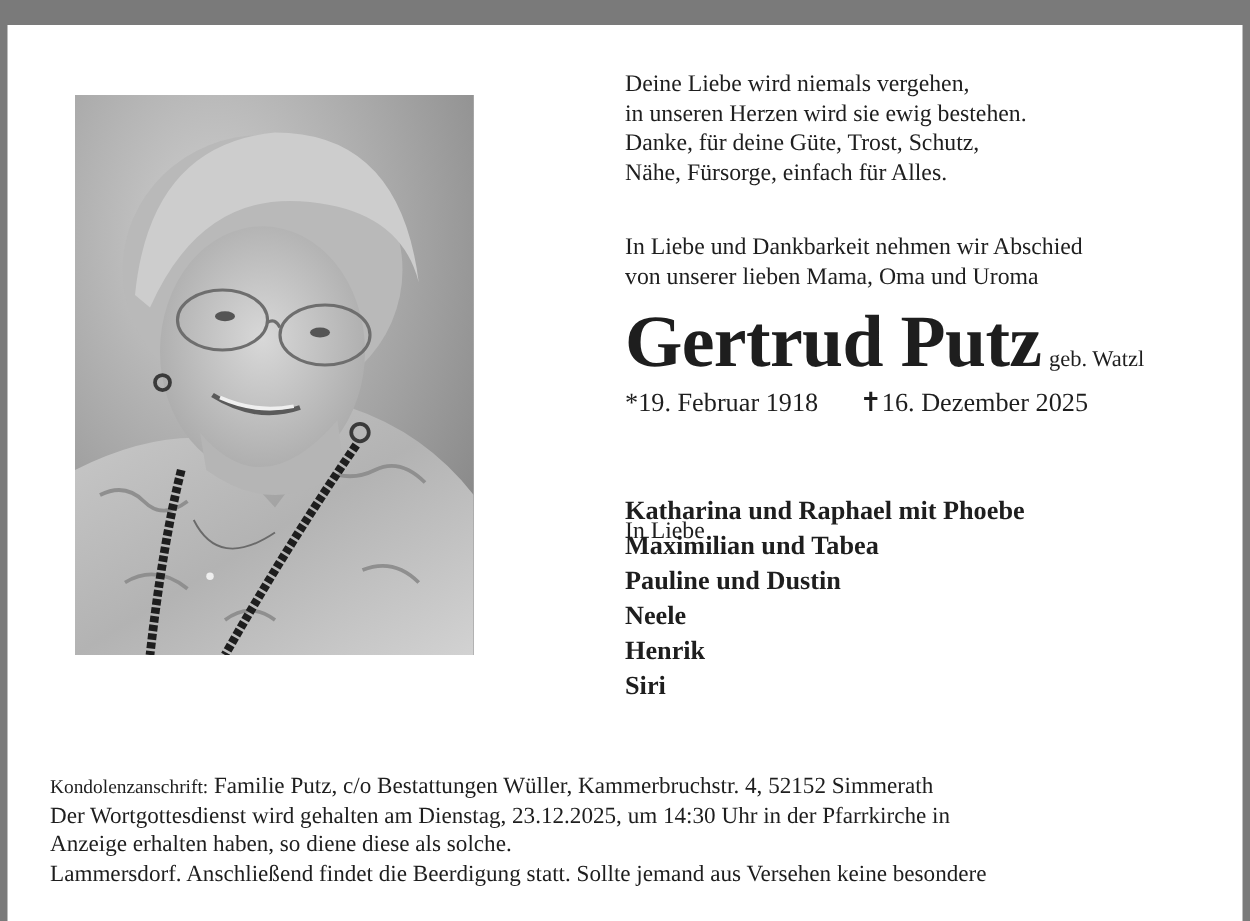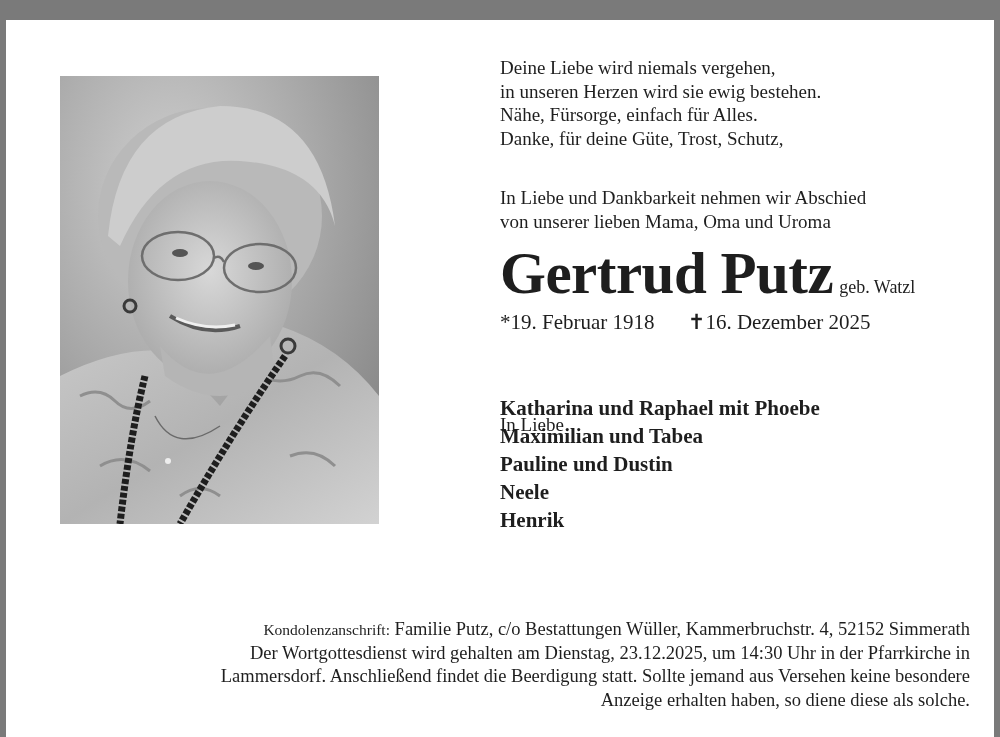--- a/index.html
+++ b/index.html
@@ -56,21 +56,21 @@
     position: absolute; top: 346px; left: 0;
     font-size: 19px; line-height: 24px; margin-top: 47px;
   }
   .family {
     position: absolute; top: 374px; left: 0;
     font-size: 21px; font-weight: bold; line-height: 28px; white-space: nowrap;
     margin: 0; padding: 0; list-style: none;
   }
   .footer {
     position: absolute; left: 34px; top: 598px; width: 930px;
-    font-size: 18.5px; line-height: 23.5px; white-space: nowrap; text-align: right;
+    font-size: 18.5px; line-height: 23.5px; white-space: nowrap;
   }
   .footer .label { font-size: 15.5px; }
 </style>
 </head>
 <body>
 
 <div class="page">
 
   <div class="photo" role="img" aria-label="Black-and-white portrait of an elderly woman with glasses, short white hair, smiling, wearing a patterned blouse and dark bead necklace">
     <svg width="319" height="448" viewBox="0 0 319 448">
@@ -119,22 +119,22 @@
       <path d="M225 280 Q170 360 120 448" stroke="#1e1e1e" stroke-width="7" stroke-dasharray="5 2" fill="none"></path>
       <path d="M95 340 Q115 380 160 350" stroke="#6a6a6a" stroke-width="1.5" fill="none"></path>
       <circle cx="108" cy="385" r="3" fill="#eee"></circle>
     </svg>
   </div>
 
   <div class="right">
     <div class="poem">
       <div>Deine Liebe wird niemals vergehen,</div>
       <div>in unseren Herzen wird sie ewig bestehen.</div>
+      <div>Danke, für deine Güte, Trost, Schutz,</div>
       <div>Nähe, Fürsorge, einfach für Alles.</div>
-      <div>Danke, für deine Güte, Trost, Schutz,</div>
     </div>
 
     <div class="intro">
       <div>In Liebe und Dankbarkeit nehmen wir Abschied</div>
       <div>von unserer lieben Mama, Oma und Uroma</div>
     </div>
 
     <div class="name-line">
       <span class="name">Gertrud Putz</span><span class="maiden">geb. Watzl</span>
     </div>
@@ -145,26 +145,27 @@
     </div>
 
     <div class="family-intro">In Liebe</div>
 
     <ul class="family">
       <li>Katharina und Raphael mit Phoebe</li>
       <li>Maximilian und Tabea</li>
       <li>Pauline und Dustin</li>
       <li>Neele</li>
       <li>Henrik</li>
+      <li>Siri</li>
     </ul>
   </div>
 
   <div class="footer">
     <div>
       <span class="label">Kondolenzanschrift:</span>
       <span>Familie Putz, c/o Bestattungen Wüller, Kammerbruchstr. 4, 52152 Simmerath</span>
     </div>
     <div>Der Wortgottesdienst wird gehalten am Dienstag, 23.12.2025, um 14:30 Uhr in der Pfarrkirche in</div>
+    <div>Anzeige erhalten haben, so diene diese als solche.</div>
     <div>Lammersdorf. Anschließend findet die Beerdigung statt. Sollte jemand aus Versehen keine besondere</div>
-    <div>Anzeige erhalten haben, so diene diese als solche.</div>
   </div>
 
 </div>
 
 </body></html>

